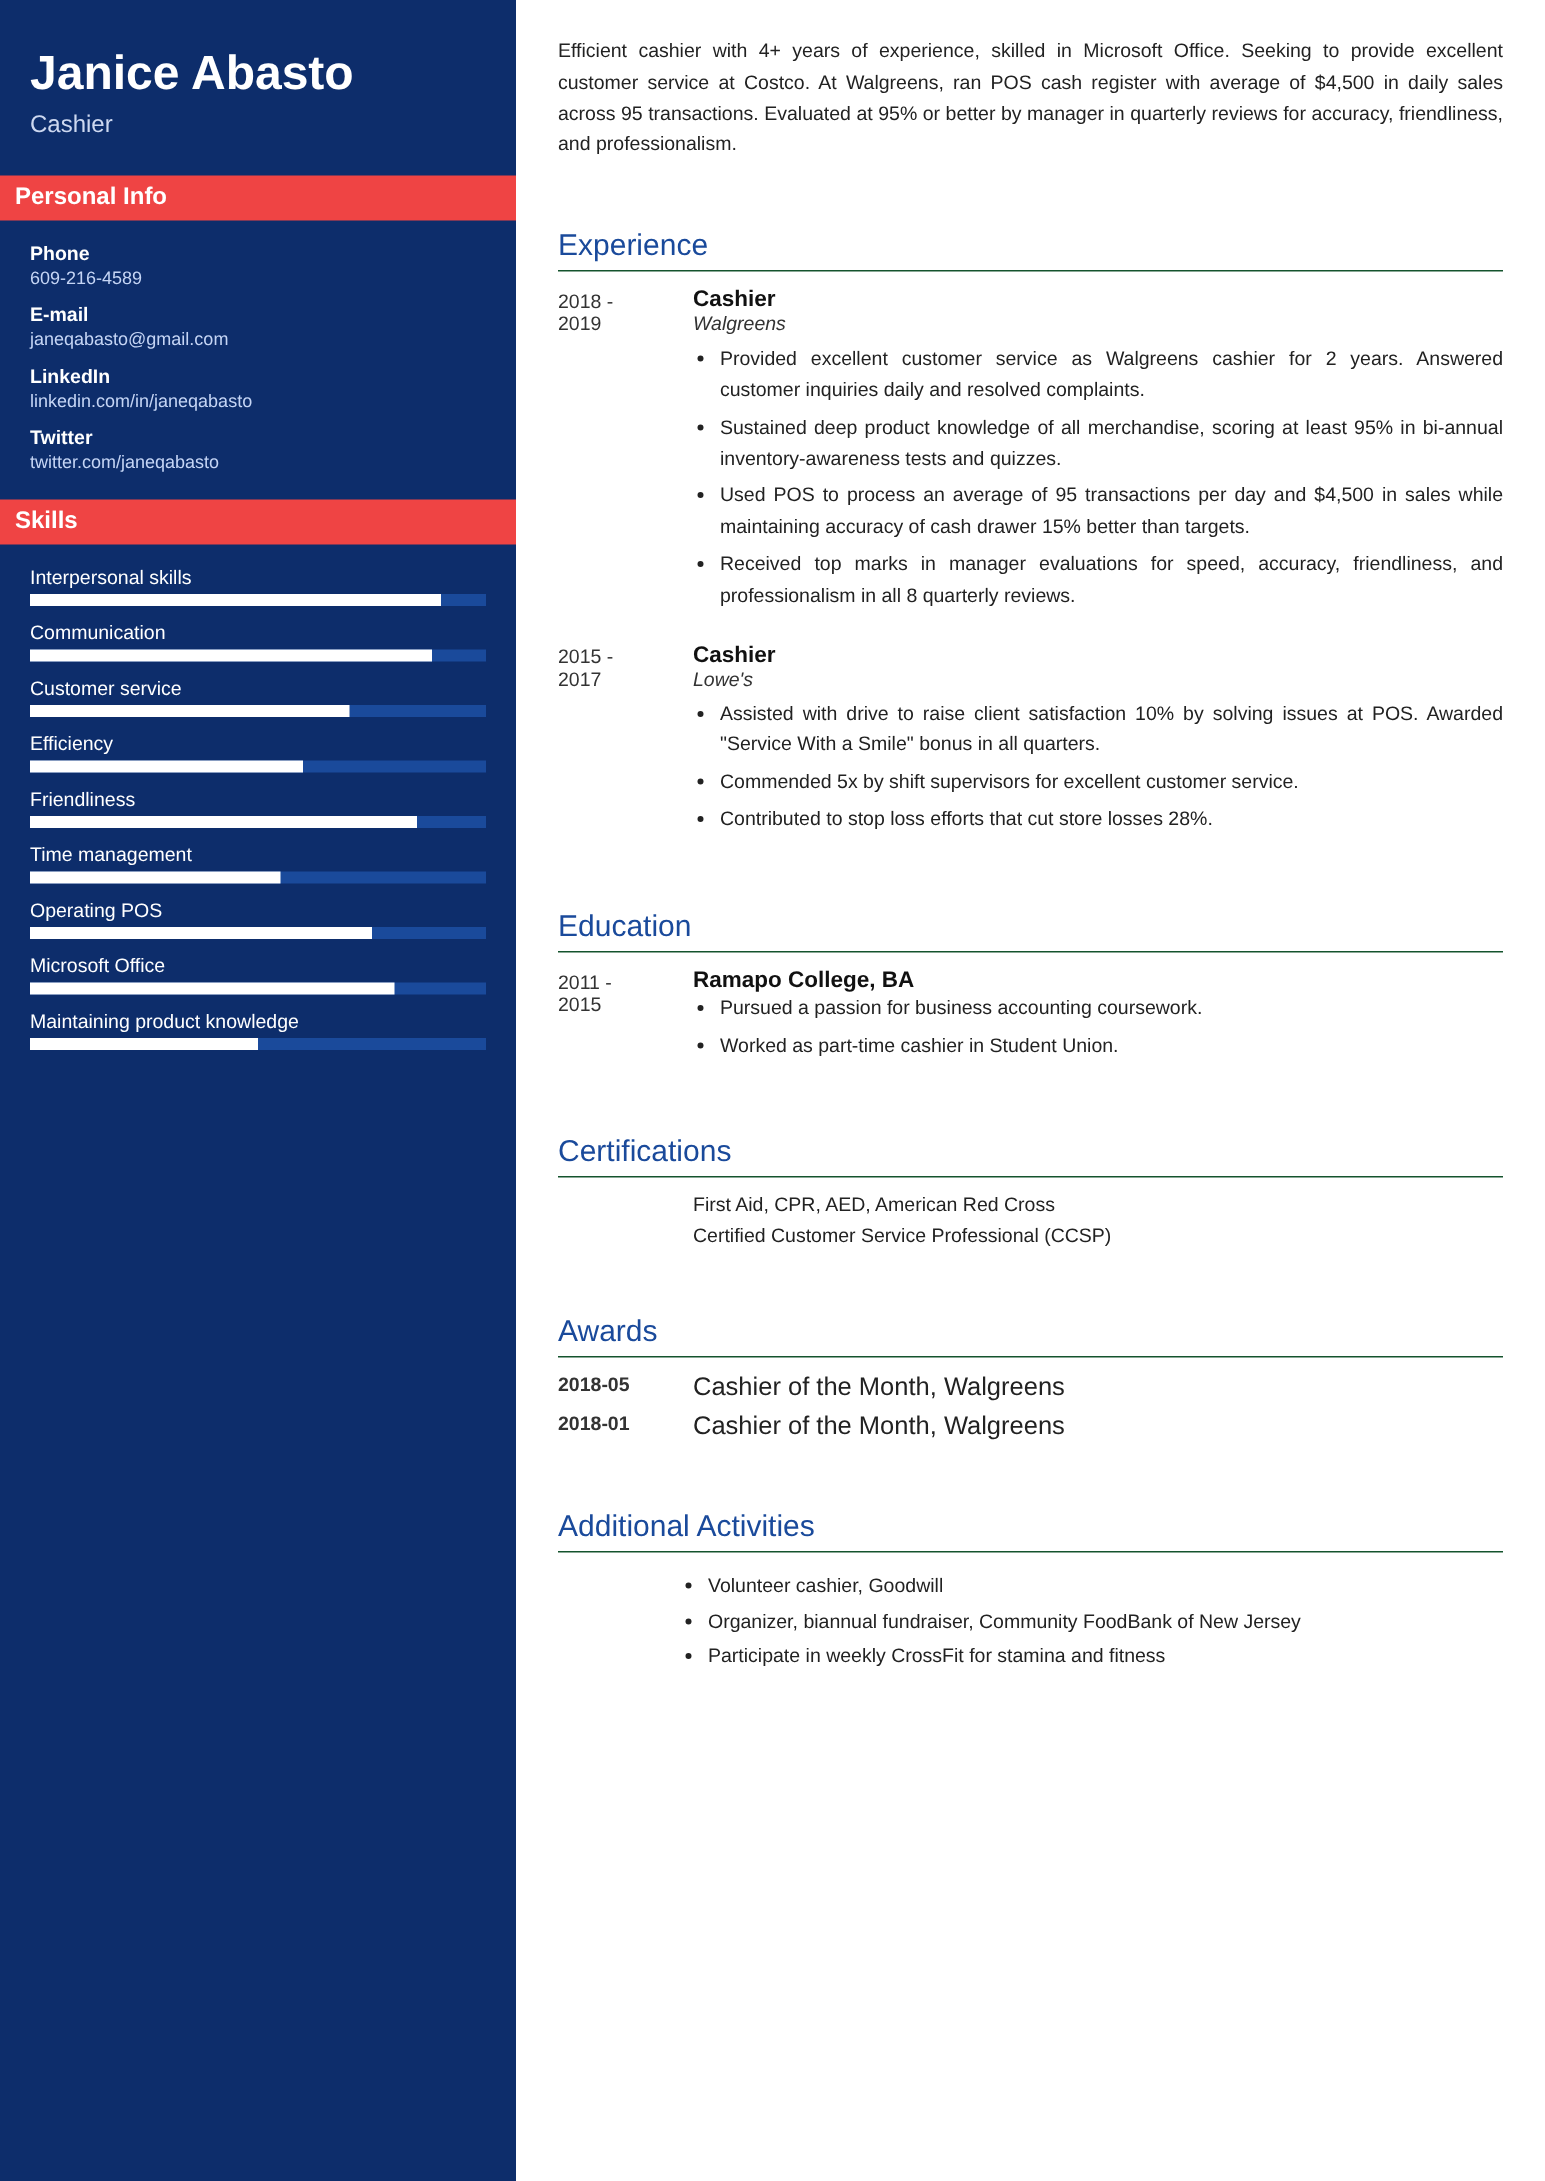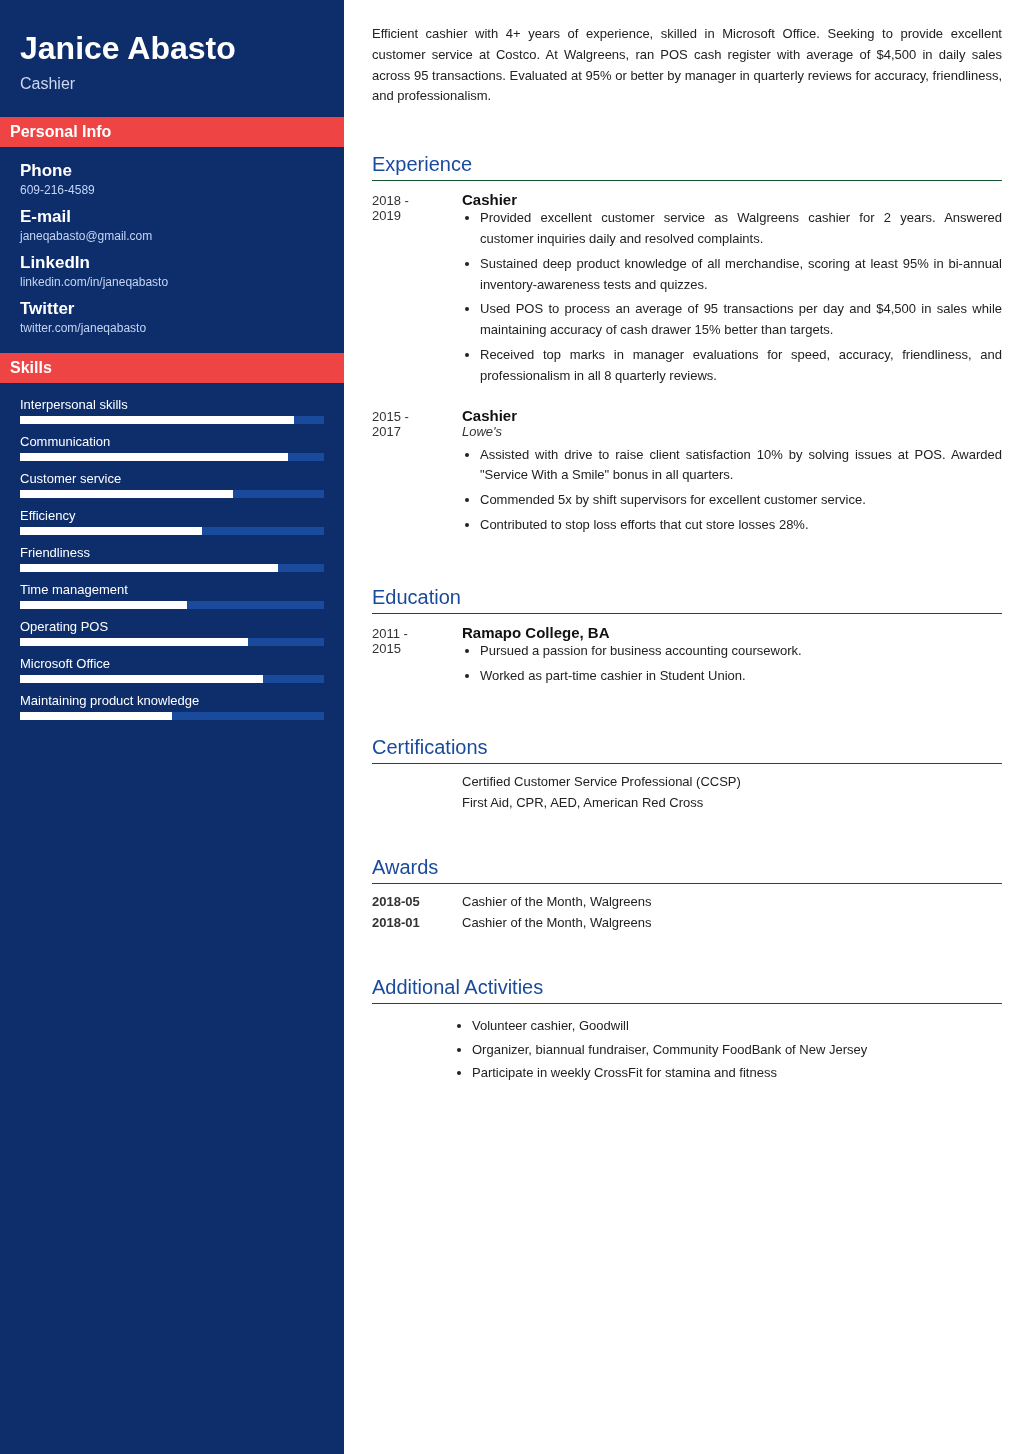--- a/index.html
+++ b/index.html
@@ -32,21 +32,21 @@
     .sidebar-section-header {
       background: #ef4444;
       color: #fff;
       font-size: 16px;
       font-weight: bold;
       padding: 6px 10px;
       margin: 0 -20px 14px -20px;
     }
     .info-label {
       font-weight: bold;
-      font-size: 17px;
+      font-size: 13px;
       margin-bottom: 2px;
       margin-top: 10px;
     }
     .info-value {
       font-size: 12px;
       color: #c5d5f5;
       margin-bottom: 4px;
     }
     .skill-name {
       font-size: 13px;
@@ -134,21 +134,21 @@
       margin-bottom: 6px;
     }
     .award-date {
       width: 90px;
       flex-shrink: 0;
       font-size: 13px;
       color: #333;
       font-weight: bold;
     }
     .award-text {
-      font-size: 13px;
+      font-size: 17px;
       color: #222;
       text-align: right;
     }
     .activity-list {
       list-style: disc;
       padding-left: 100px;
       font-size: 13px;
       color: #222;
       line-height: 1.8;
     }
@@ -221,20 +221,21 @@
   <div class="section">
     <div class="section-header">Experience</div>
 
     <div class="experience-entry">
       <div class="date-col">
         <span>2018 -</span><br>
         <span>2019</span>
       </div>
       <div class="entry-content">
         <div class="entry-title">Cashier</div>
+        <div class="entry-company">Walgreens</div>
         <ul class="entry-bullets">
           <li>Provided excellent customer service as Walgreens cashier for 2 years. Answered customer inquiries daily and resolved complaints.</li>
           <li>Sustained deep product knowledge of all merchandise, scoring at least 95% in bi-annual inventory-awareness tests and quizzes.</li>
           <li>Used POS to process an average of 95 transactions per day and $4,500 in sales while maintaining accuracy of cash drawer 15% better than targets.</li>
           <li>Received top marks in manager evaluations for speed, accuracy, friendliness, and professionalism in all 8 quarterly reviews.</li>
         </ul>
       </div>
     </div>
 
     <div class="experience-entry">
@@ -266,22 +267,22 @@
         <ul class="entry-bullets">
           <li>Pursued a passion for business accounting coursework.</li>
           <li>Worked as part-time cashier in Student Union.</li>
         </ul>
       </div>
     </div>
   </div>
 
   <div class="section">
     <div class="section-header">Certifications</div>
+    <div class="cert-item">First Aid, CPR, AED, American Red Cross</div>
     <div class="cert-item">Certified Customer Service Professional (CCSP)</div>
-    <div class="cert-item">First Aid, CPR, AED, American Red Cross</div>
   </div>
 
   <div class="section">
     <div class="section-header">Awards</div>
     <div class="award-entry">
       <div class="award-date">2018-05</div>
       <div class="award-text">Cashier of the Month, Walgreens</div>
     </div>
     <div class="award-entry">
       <div class="award-date">2018-01</div>

